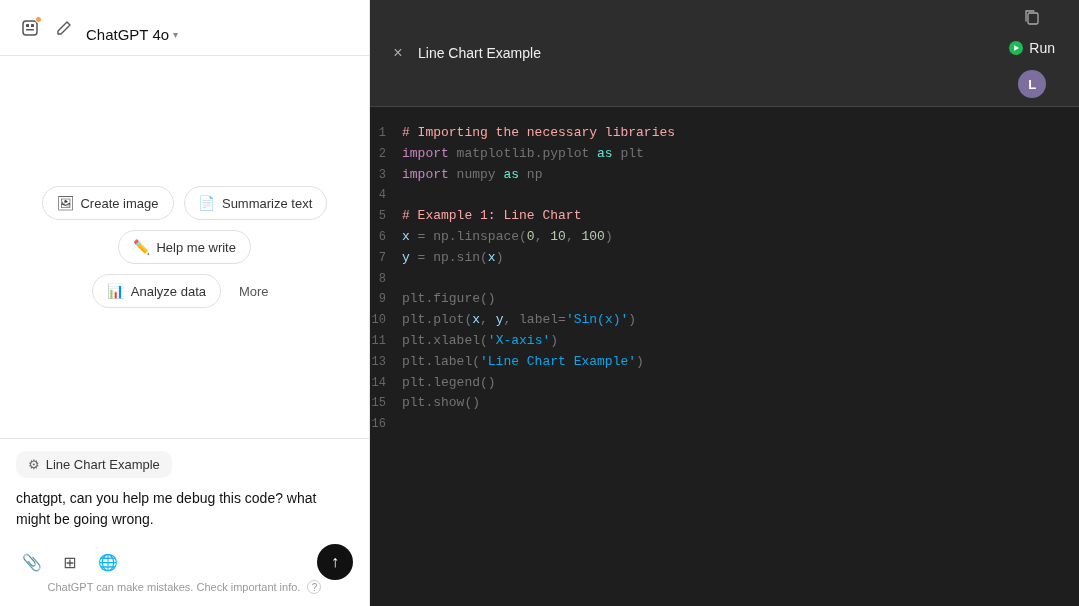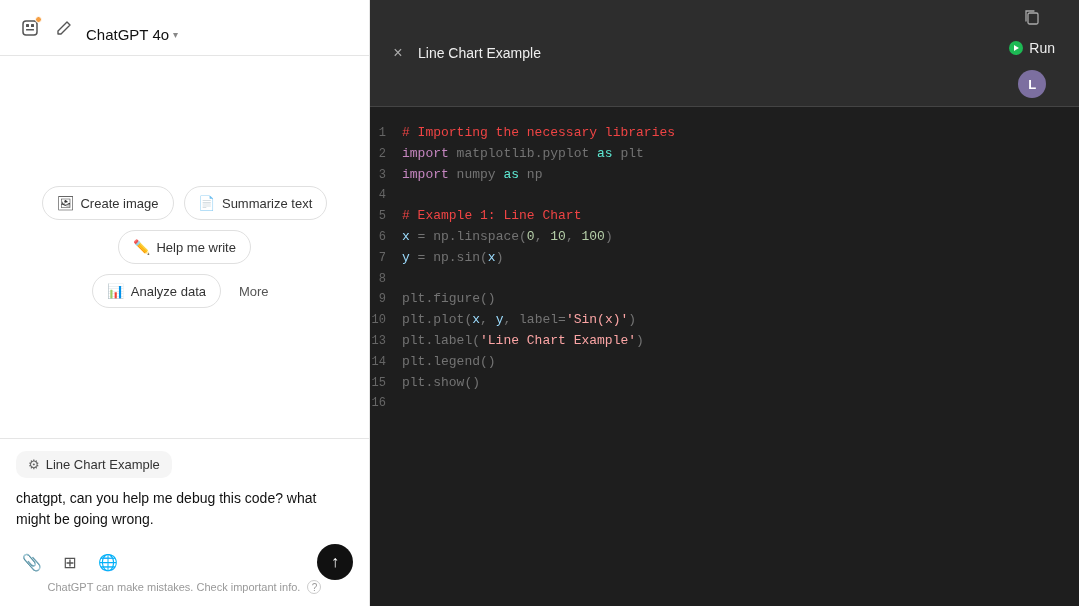--- a/index.html
+++ b/index.html
@@ -293,23 +293,23 @@
       font-size: 12px;
       padding-top: 1px;
     }
 
     .code-text {
       color: #d4d4d4;
       white-space: pre;
     }
 
     
-    .c-comment { color: #ef4444; }
+    .c-comment { color: #fca5a5; }
     .c-keyword { color: #5eead4; }
-    .c-string { color: #fca5a5; }
+    .c-string { color: #0ea5e9; }
     .c-number { color: #b5cea8; }
     .c-var { color: #9cdcfe; }
     .c-import { color: #c586c0; }
     .c-default { color: #737373; text-align: center; }
   </style>
 </head>
 <body>
 
 <div class="left-panel">
 
@@ -447,20 +447,24 @@
       </div>
       <div class="code-line">
         <span class="line-num">9</span>
         <span class="code-text"><span class="c-default">plt.figure()</span></span>
       </div>
       <div class="code-line">
         <span class="line-num">10</span>
         <span class="code-text"><span class="c-default">plt.plot(</span><span class="c-var">x</span><span class="c-default">, </span><span class="c-var">y</span><span class="c-default">, label=</span><span class="c-string">'Sin(x)'</span><span class="c-default">)</span></span>
       </div>
       <div class="code-line">
+        <span class="line-num">11</span>
+        <span class="code-text"><span class="c-default">plt.xlabel(</span><span class="c-string">'X-axis'</span><span class="c-default">)</span></span>
+      </div>
+      <div class="code-line">
         <span class="line-num">13</span>
         <span class="code-text"><span class="c-default">plt.label(</span><span class="c-string">'Line Chart Example'</span><span class="c-default">)</span></span>
       </div>
       <div class="code-line">
         <span class="line-num">14</span>
         <span class="code-text"><span class="c-default">plt.legend()</span></span>
       </div>
       <div class="code-line">
         <span class="line-num">15</span>
         <span class="code-text"><span class="c-default">plt.show()</span></span>

